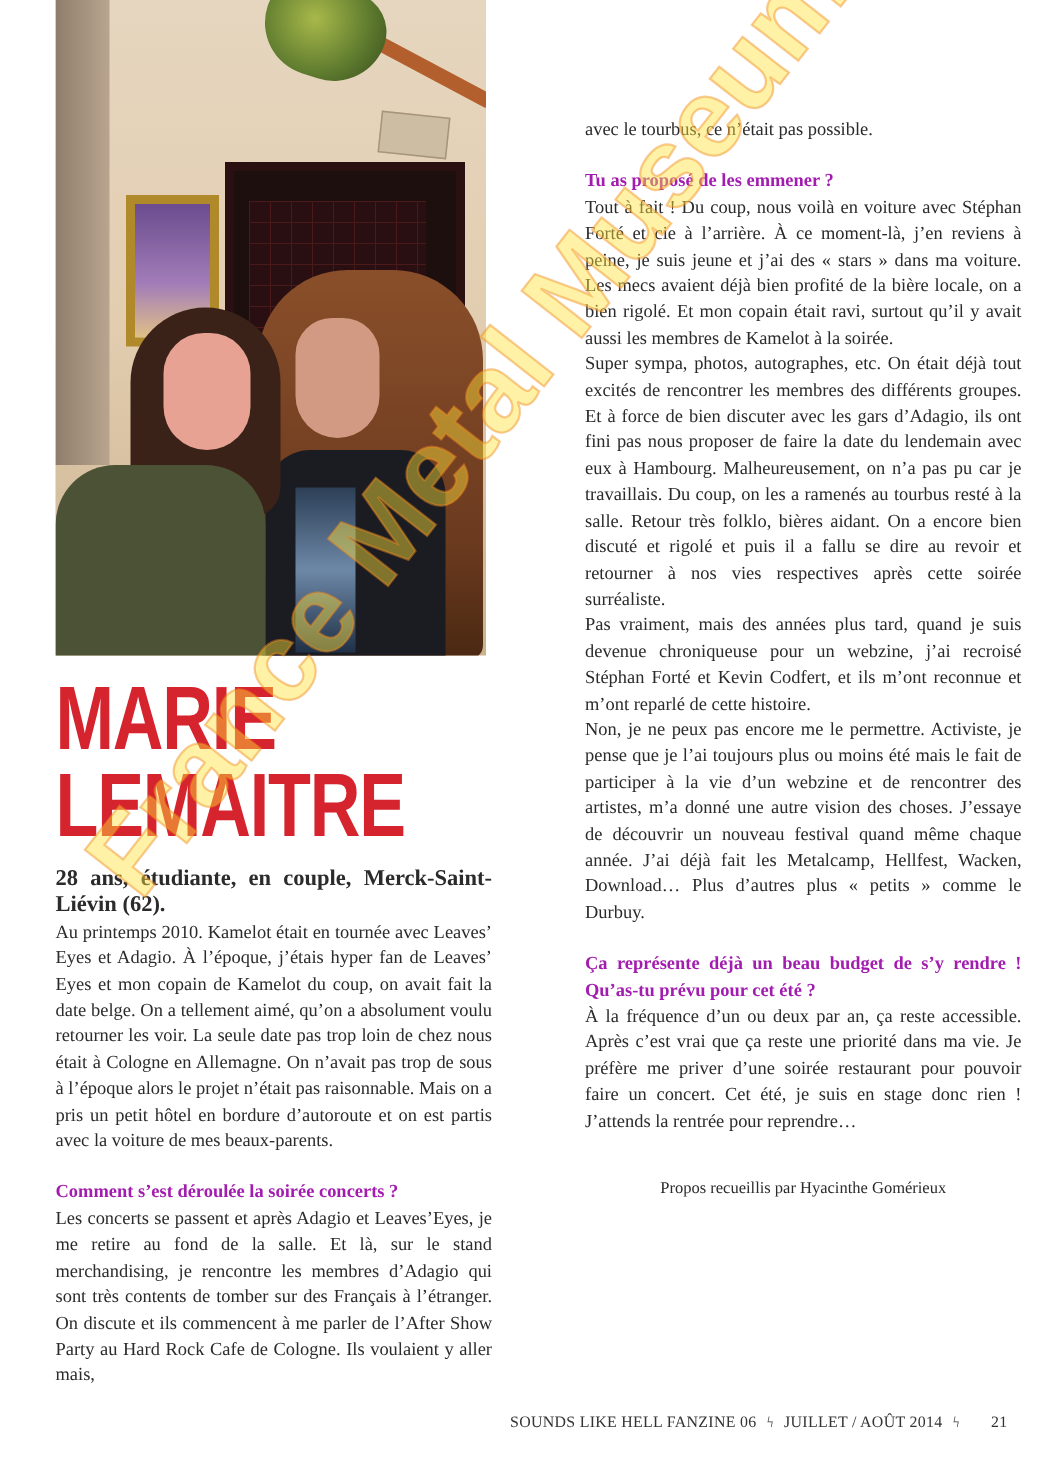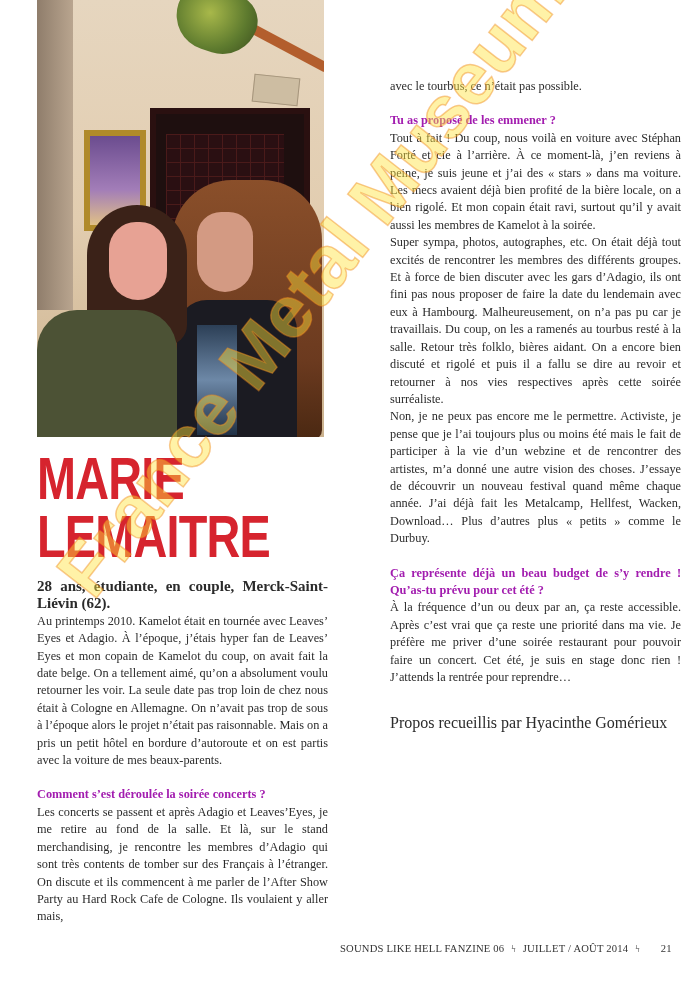--- a/index.html
+++ b/index.html
@@ -33,21 +33,21 @@
     transform: scaleX(0.78); transform-origin: left top; text-transform: uppercase;
   }
   .title span { display: block; }
 
   .col { position: absolute; font-size: 12.3px; line-height: 17.4px; text-align: justify; }
   .col-left { left: 37px; top: 578px; width: 291px; }
   .col-right { left: 346px; top: 78px; width: 291px; margin-left: 44px; }
   .col p { margin: 0; }
   .col .q { font-weight: bold; color: #a21caf; margin-top: 17px; }
   .col .intro { font-weight: bold; font-size: 15px; }
-  .col .credit { text-align: left; margin-top: 28px; font-size: 16px; }
+  .col .credit { text-align: center; margin-top: 28px; font-size: 11px; }
 
   .footer {
     position: absolute; top: 943px; left: 340px; width: 325px; text-align: right;
     font-size: 10.6px; color: #333; letter-spacing: 0.2px; white-space: nowrap;
   }
   .footer .bolt { display: inline-block; font-size: 10px; margin: 0 4px; }
   .footer .page-num { display: inline-block; margin-left: 14px; }
 
   .watermark {
     position: absolute; left: 40px; top: 560px; width: 760px;
@@ -85,20 +85,21 @@
   <p>Au printemps 2010. Kamelot était en tournée avec Leaves’ Eyes et Adagio. À l’époque, j’étais hyper fan de Leaves’ Eyes et mon copain de Kamelot du coup, on avait fait la date belge. On a tellement aimé, qu’on a absolument voulu retourner les voir. La seule date pas trop loin de chez nous était à Cologne en Allemagne. On n’avait pas trop de sous à l’époque alors le projet n’était pas raisonnable. Mais on a pris un petit hôtel en bordure d’autoroute et on est partis avec la voiture de mes beaux-parents.</p>
   <p class="q">Comment s’est déroulée la soirée concerts ?</p>
   <p>Les concerts se passent et après Adagio et Leaves’Eyes, je me retire au fond de la salle. Et là, sur le stand merchandising, je rencontre les membres d’Adagio qui sont très contents de tomber sur des Français à l’étranger. On discute et ils commencent à me parler de l’After Show Party au Hard Rock Cafe de Cologne. Ils voulaient y aller mais,</p>
 </div>
 
 <div class="col col-right">
   <p>avec le tourbus, ce n’était pas possible.</p>
   <p class="q">Tu as proposé de les emmener ?</p>
   <p>Tout à fait ! Du coup, nous voilà en voiture avec Stéphan Forté et cie à l’arrière. À ce moment-là, j’en reviens à peine, je suis jeune et j’ai des « stars » dans ma voiture. Les mecs avaient déjà bien profité de la bière locale, on a bien rigolé. Et mon copain était ravi, surtout qu’il y avait aussi les membres de Kamelot à la soirée.</p>
   <p>Super sympa, photos, autographes, etc. On était déjà tout excités de rencontrer les membres des différents groupes. Et à force de bien discuter avec les gars d’Adagio, ils ont fini pas nous proposer de faire la date du lendemain avec eux à Hambourg. Malheureusement, on n’a pas pu car je travaillais. Du coup, on les a ramenés au tourbus resté à la salle. Retour très folklo, bières aidant. On a encore bien discuté et rigolé et puis il a fallu se dire au revoir et retourner à nos vies respectives après cette soirée surréaliste.</p>
+  <p>Pas vraiment, mais des années plus tard, quand je suis devenue chroniqueuse pour un webzine, j’ai recroisé Stéphan Forté et Kevin Codfert, et ils m’ont reconnue et m’ont reparlé de cette histoire.</p>
   <p>Non, je ne peux pas encore me le permettre. Activiste, je pense que je l’ai toujours plus ou moins été mais le fait de participer à la vie d’un webzine et de rencontrer des artistes, m’a donné une autre vision des choses. J’essaye de découvrir un nouveau festival quand même chaque année. J’ai déjà fait les Metalcamp, Hellfest, Wacken, Download… Plus d’autres plus « petits » comme le Durbuy.</p>
   <p class="q">Ça représente déjà un beau budget de s’y rendre ! Qu’as-tu prévu pour cet été ?</p>
   <p>À la fréquence d’un ou deux par an, ça reste accessible. Après c’est vrai que ça reste une priorité dans ma vie. Je préfère me priver d’une soirée restaurant pour pouvoir faire un concert. Cet été, je suis en stage donc rien ! J’attends la rentrée pour reprendre…</p>
   <p class="credit">Propos recueillis par Hyacinthe Gomérieux</p>
 </div>
 
 <div class="footer">
   <span>SOUNDS LIKE HELL FANZINE 06</span>
   <span class="bolt">ϟ</span>
   <span>JUILLET / AOÛT 2014</span>

